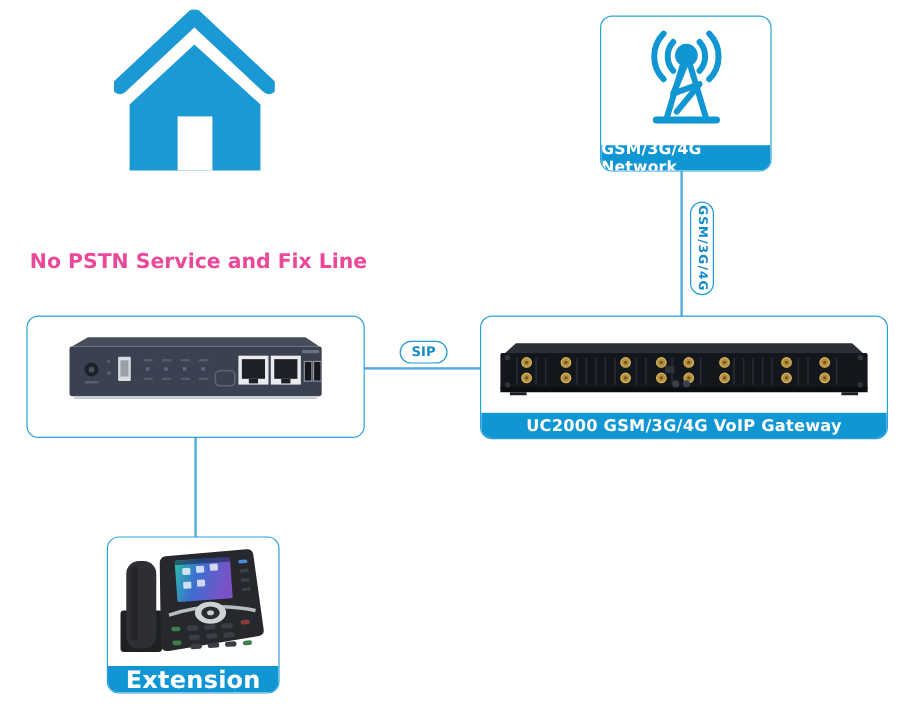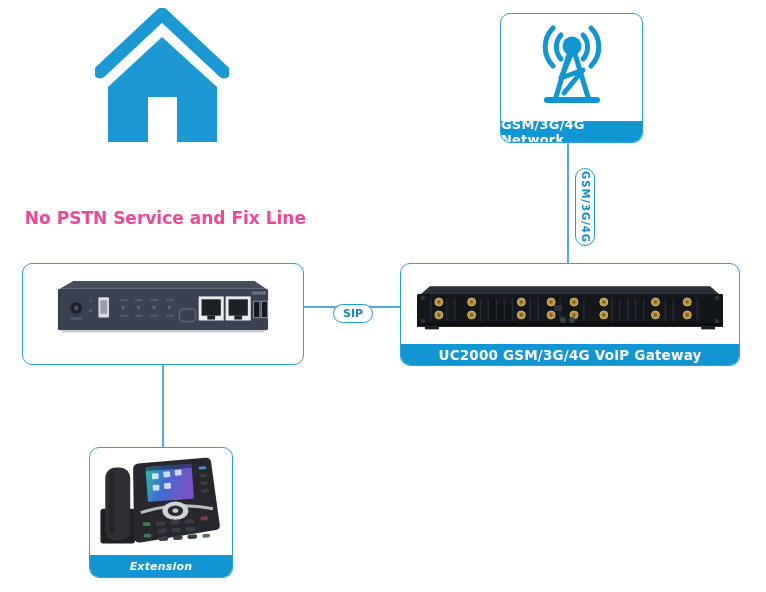--- a/index.html
+++ b/index.html
@@ -90,21 +90,21 @@
   </div>
 
   <div class="caption">No PSTN Service and Fix Line</div>
 
   <div class="line" style="left:567px; top:142px; width:2px; height:122px;"></div>
 
   <div class="line" style="left:303px; top:306px; width:98px; height:2px;"></div>
 
   <div class="line" style="left:162px; top:364px; width:2px; height:84px;"></div>
 
-  <div class="pill" style="left:333px; top:284px; width:40px; height:19px; font-size:11px;margin-top:20px;">
+  <div class="pill" style="left:333px; top:284px; width:40px; height:19px; font-size:11px;">
     <span>SIP</span>
   </div>
 
   <div class="pill" style="left:575px; top:168px; width:20px; height:78px;">
     <span class="vtext">GSM/3G/4G</span>
   </div>
 
   <div class="node" style="left:500px; top:13px; width:143px; height:130px;">
     <div class="node-body">
       <svg width="92" height="86" viewBox="0 0 90 86" aria-hidden="true">
@@ -316,16 +316,16 @@
             <rect x="77" y="86" width="10" height="4.5" rx="2"></rect>
             <rect x="92" y="86" width="10" height="4.5" rx="2"></rect>
         </g>
 
         <rect x="46" y="72" width="8" height="4" rx="2" fill="#3f7d4a"></rect>
         <rect x="47" y="84" width="8" height="4" rx="2" fill="#3f7d4a"></rect>
         <rect x="106" y="66" width="8" height="4" rx="2" fill="#8b3a3a" transform="rotate(-4 110 68)"></rect>
         <rect x="108" y="84" width="8" height="4" rx="2" fill="#3f7d4a" transform="rotate(-4 112 86)"></rect>
       </svg>
     </div>
-    <div class="node-label" style="font-size:11px; height:22px;font-style:italic;">Extension</div>
+    <div class="node-label" style="font-size:20px; height:22px;">Extension</div>
   </div>
 
 </div>
 
 </body></html>

